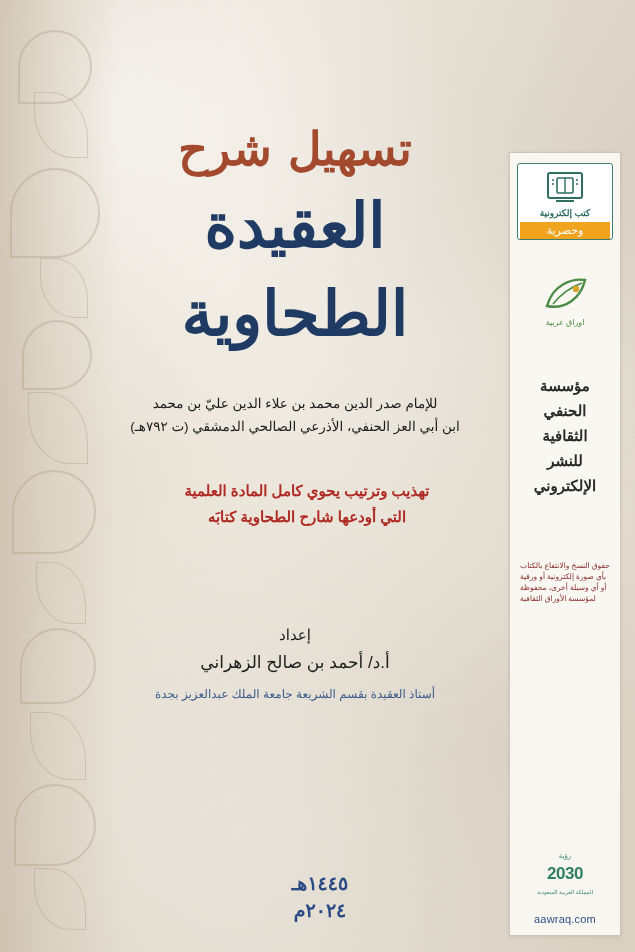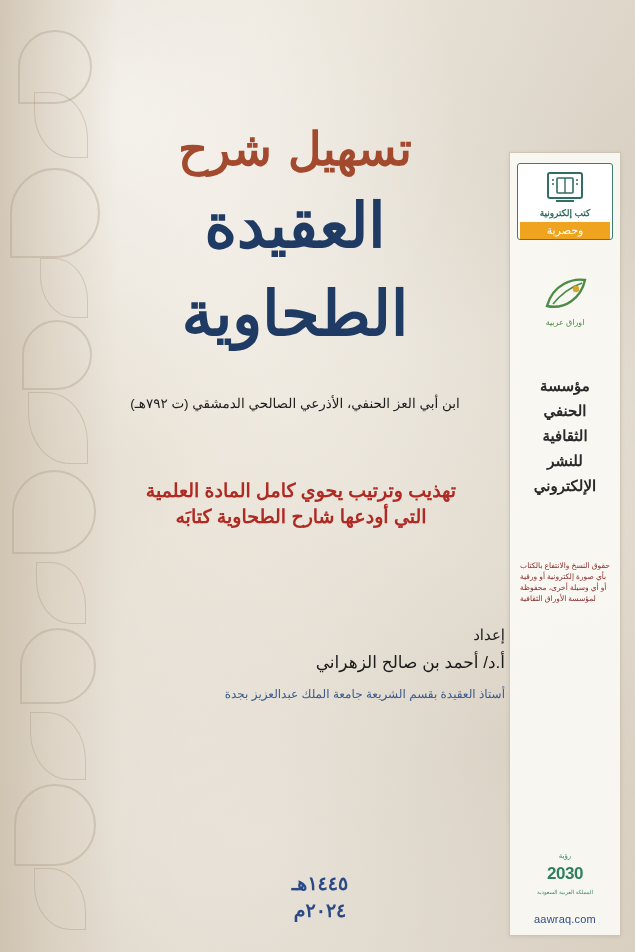--- a/index.html
+++ b/index.html
@@ -212,34 +212,35 @@
     width: 420px;
     text-align: center;
     font-size: 13.5px;
     color: #1c1c1c;
     line-height: 23px;
   }
 
   .subtitle-red {
     position: absolute;
     top: 478px;
-    right: 124px;
+    right: 118px;
     width: 420px;
     text-align: center;
-    font-size: 19px;
+    font-size: 15px;
     color: #b02a24;
     font-weight: bold;
     line-height: 26px;
   }
 
   .prep-block {
     position: absolute;
     top: 622px;
     right: 130px;
     width: 420px;
+    text-align: center;
   }
   .prep-label {
     font-size: 15px;
     color: #1c1c1c;
     line-height: 26px;
   }
   .prep-name {
     font-size: 17px;
     color: #1c1c1c;
     line-height: 30px;
@@ -282,20 +283,21 @@
     <div class="swirl" style="top:784px; left:14px; width:78px; height:78px;"></div>
     <div class="leaf" style="top:868px; left:34px; width:50px; height:60px;"></div>
   </div>
 
   <div class="title-area">
     <div class="title-top">تسهيل شرح</div>
     <div class="title-main">العقيدة الطحاوية</div>
   </div>
 
   <div class="author-classic">
+    <div>للإمام صدر الدين محمد بن علاء الدين عليّ بن محمد</div>
     <div>ابن أبي العز الحنفي، الأذرعي الصالحي الدمشقي (ت ٧٩٢هـ)</div>
   </div>
 
   <div class="subtitle-red">
     <div>تهذيب وترتيب يحوي كامل المادة العلمية</div>
     <div>التي أودعها شارح الطحاوية كتابَه</div>
   </div>
 
   <div class="prep-block">
     <div class="prep-label">إعداد</div>

